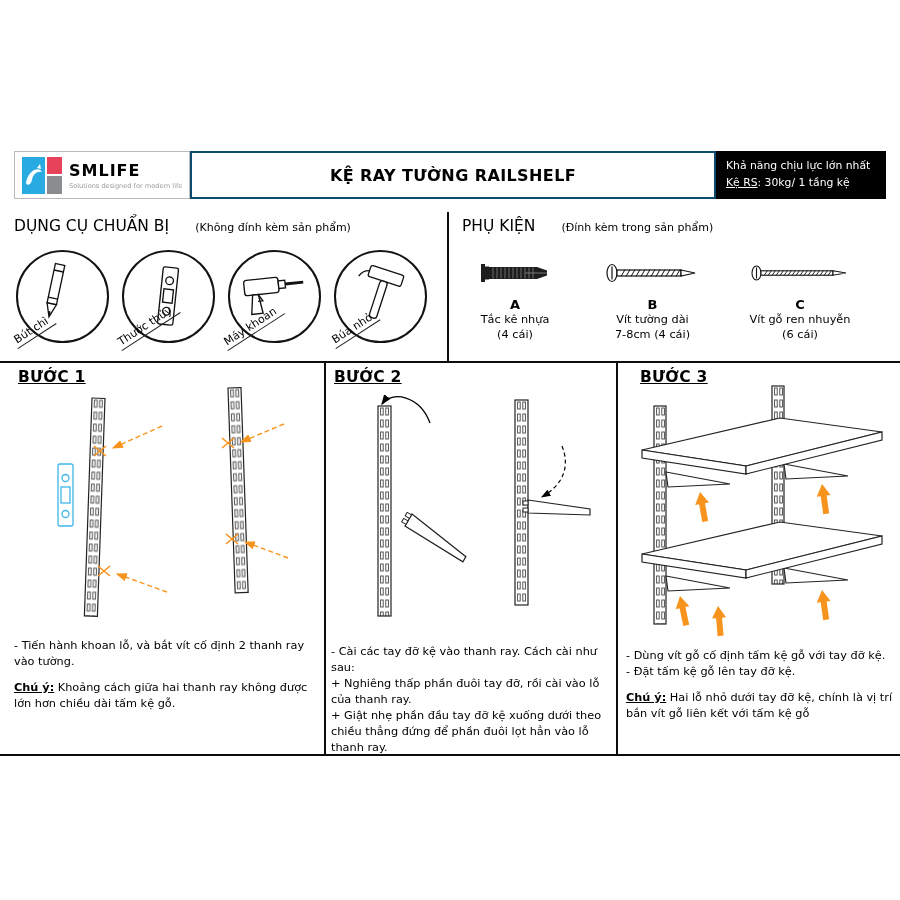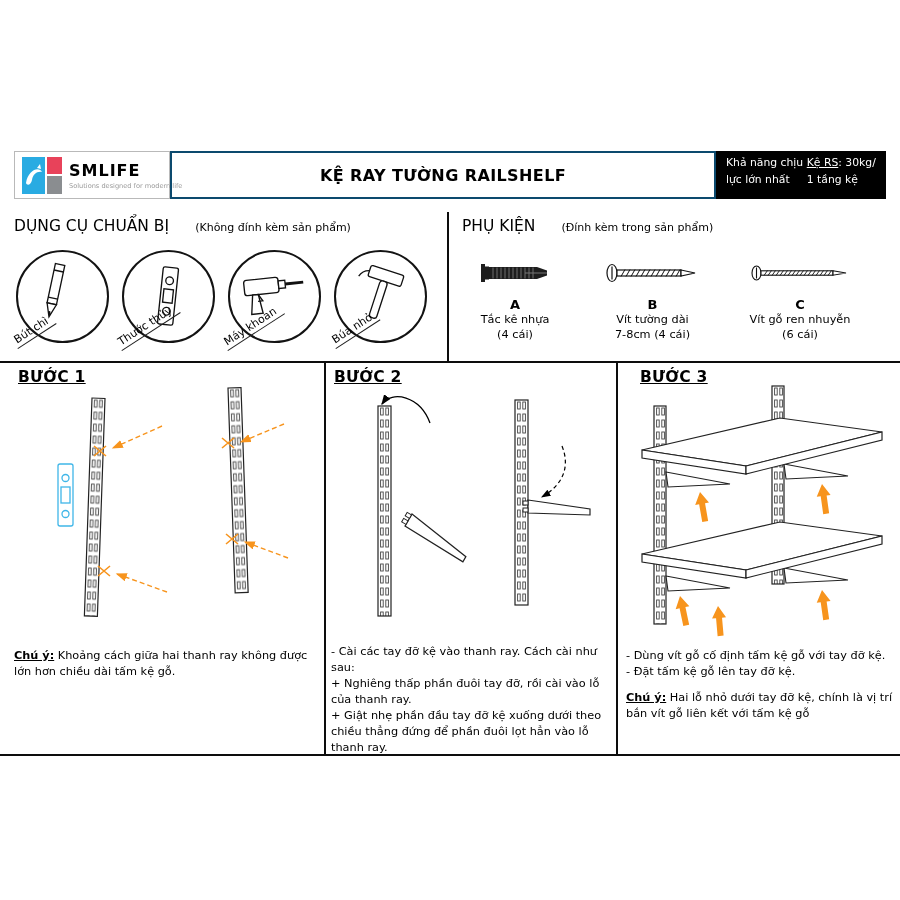--- a/index.html
+++ b/index.html
@@ -2,31 +2,31 @@
 <html><head>
 <meta charset="utf-8">
 <style>
   *{box-sizing:border-box;margin:0;padding:0}
   html,body{background:#ffffff}
   #page{position:relative;width:900px;height:900px;background:#fff;color:#000;
         font-family:"DejaVu Sans","Liberation Sans",sans-serif;overflow:hidden}
   .abs{position:absolute}
   
   .header{left:14px;top:151px;width:872px;height:48px;display:flex;align-items:stretch}
-  .logo-box{width:156px;border:1px solid #b9b9b9;background:#fff;display:flex;align-items:center;gap:7px;padding:5px 7px}
+  .logo-box{width:176px;border:1px solid #b9b9b9;background:#fff;display:flex;align-items:center;gap:7px;padding:5px 7px}
   .logo-mark{position:relative;width:40px;height:37px;flex:0 0 auto}
   .lm-blue{position:absolute;left:0;top:0;width:23px;height:37px;background:#29ABE2}
   .lm-red{position:absolute;left:25px;top:0;width:15px;height:17px;background:#E8425A}
   .lm-gray{position:absolute;left:25px;top:19px;width:15px;height:18px;background:#8a8d90}
   .brand{font-weight:bold;font-size:16px;letter-spacing:1px}
   .tagline{font-size:6.6px;color:#9a9a9a;margin-top:2px;white-space:nowrap}
   .title-box{flex:1;border:2px solid #0c4a6e;display:flex;align-items:center;justify-content:center;
              font-weight:bold;font-size:16px;letter-spacing:.4px}
   .load-box{width:170px;background:#000;color:#fff;font-size:10.8px;line-height:1.55;padding:4px 10px;
-            display:flex;flex-direction:row;justify-content:center}
+            display:flex;flex-direction:column;justify-content:center}
   .u{text-decoration:underline}
   
   .sec-heading .h-bold{font-weight:normal;font-size:15.5px}
   .sec-heading .h-note{font-size:11px;margin-left:21px}
   
   .tool-circle{width:93px;height:93px;border:2px solid #131313;border-radius:50%;background:#fff;
                display:flex;align-items:center;justify-content:center}
   .tool-label{font-size:11px;transform:rotate(-33deg);transform-origin:left bottom;
               border-bottom:1px solid #222;padding:0 6px 1px 2px;white-space:nowrap;background:transparent}
   
@@ -276,20 +276,21 @@
       <path d="M212,52 l12,10 M224,52 l-12,10"></path>
       <path d="M216,148 l12,10 M228,148 l-12,10"></path>
     </g>
     <g stroke="#F7941D" stroke-width="1.4" stroke-dasharray="5 3">
       <line x1="274" y1="38" x2="231" y2="56" marker-end="url(#mO)"></line>
       <line x1="278" y1="172" x2="235" y2="156" marker-end="url(#mO)"></line>
     </g>
   </svg>
 
   <div class="abs step-text" style="left:14px;top:638px;width:302px">
+    <p>- Tiến hành khoan lỗ, và bắt vít cố định 2 thanh ray vào tường.</p>
     <p class="step-note"><span class="note-label">Chú ý:</span><span> Khoảng cách giữa hai thanh ray không được lớn hơn chiều dài tấm kệ gỗ.</span></p>
   </div>
 
   <div class="abs step-title" style="left:334px;top:368px">BƯỚC 2</div>
 
   <svg class="abs" style="left:330px;top:388px" width="278" height="258" viewBox="0 0 278 258">
 
     <g transform="translate(48,18)">
         <rect width="13" height="210" fill="url(#slots)" stroke="#222" stroke-width="1.2"></rect>
       </g>

